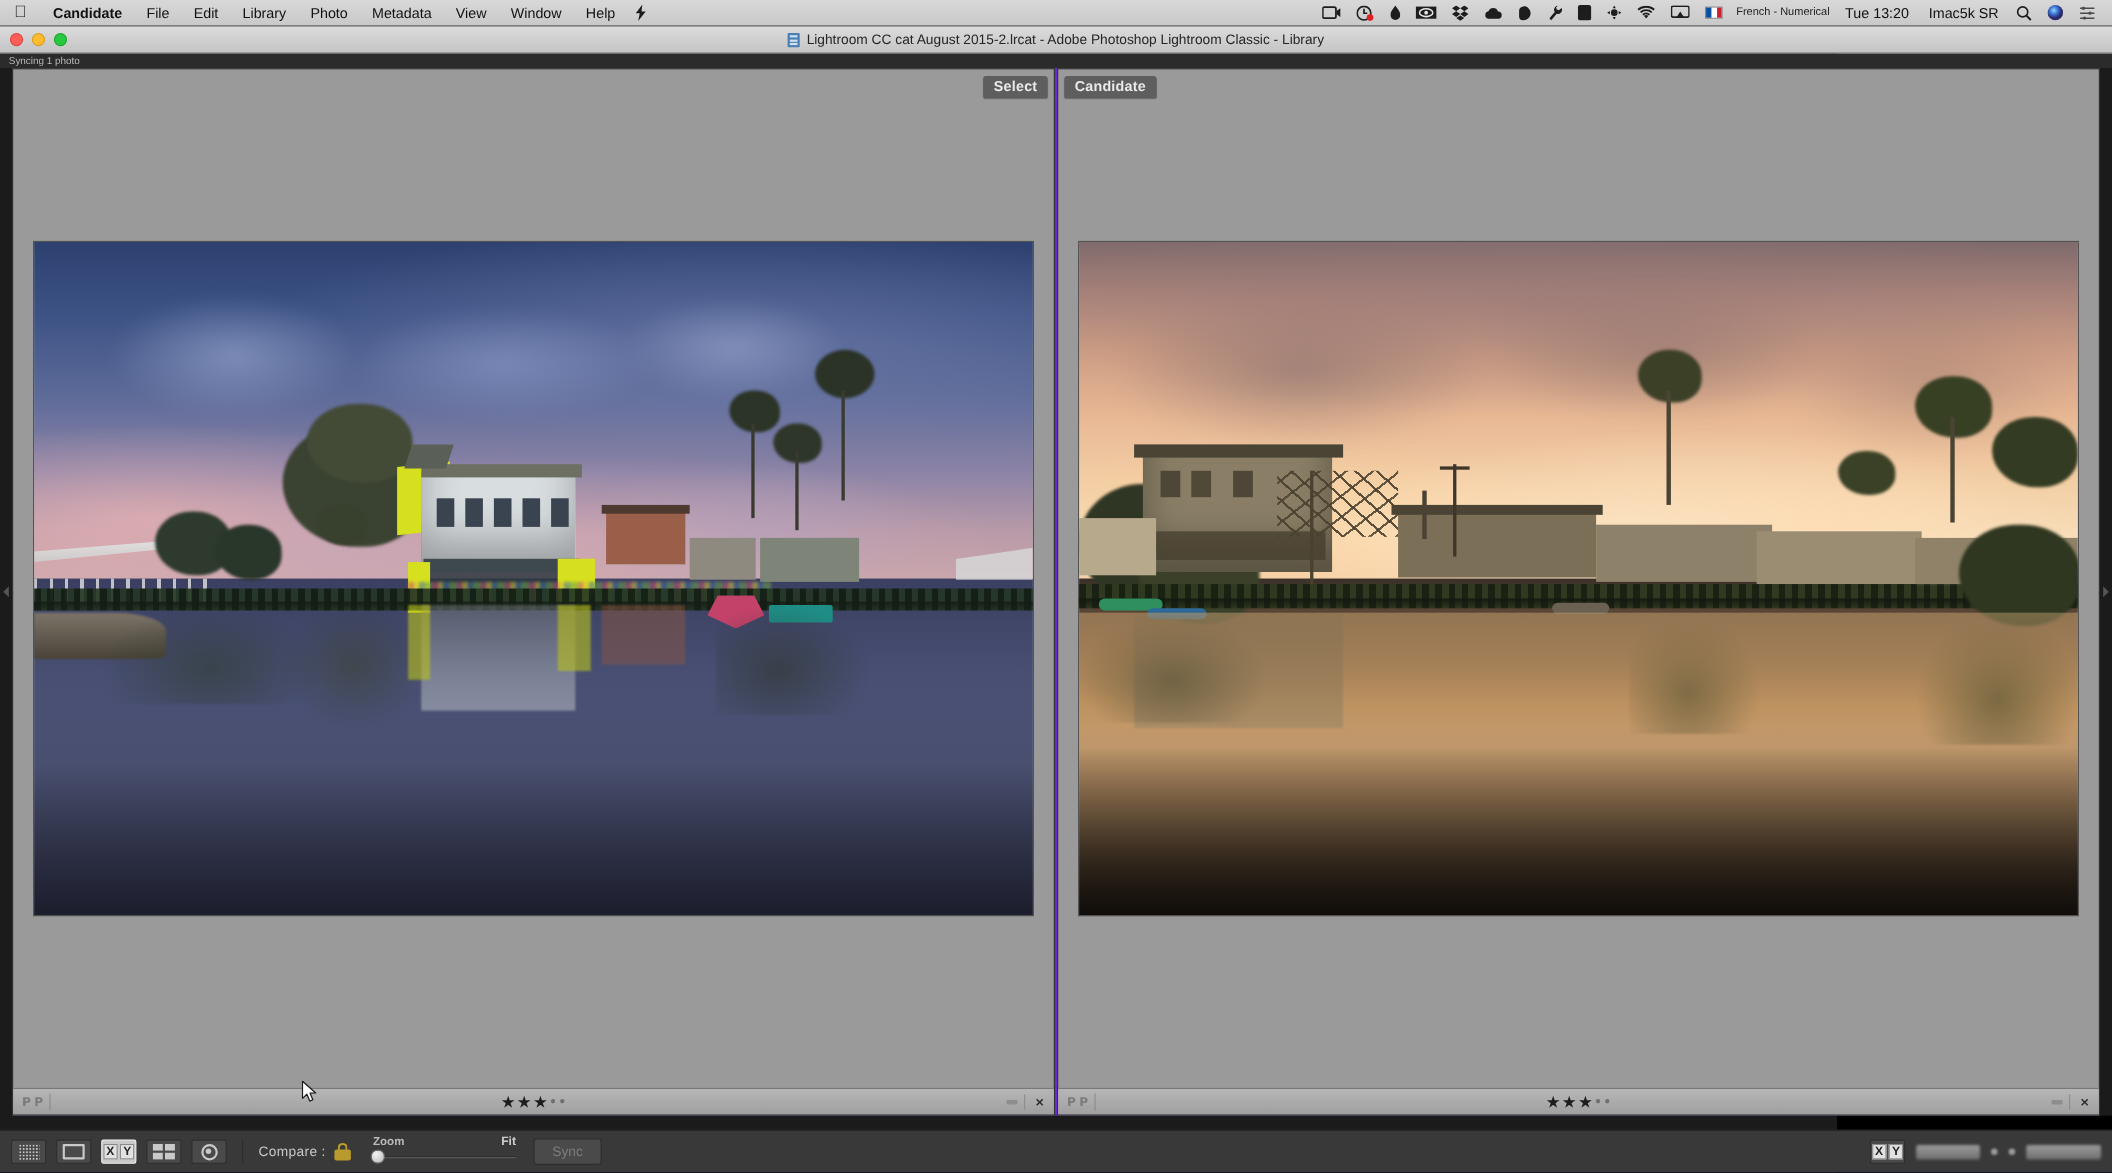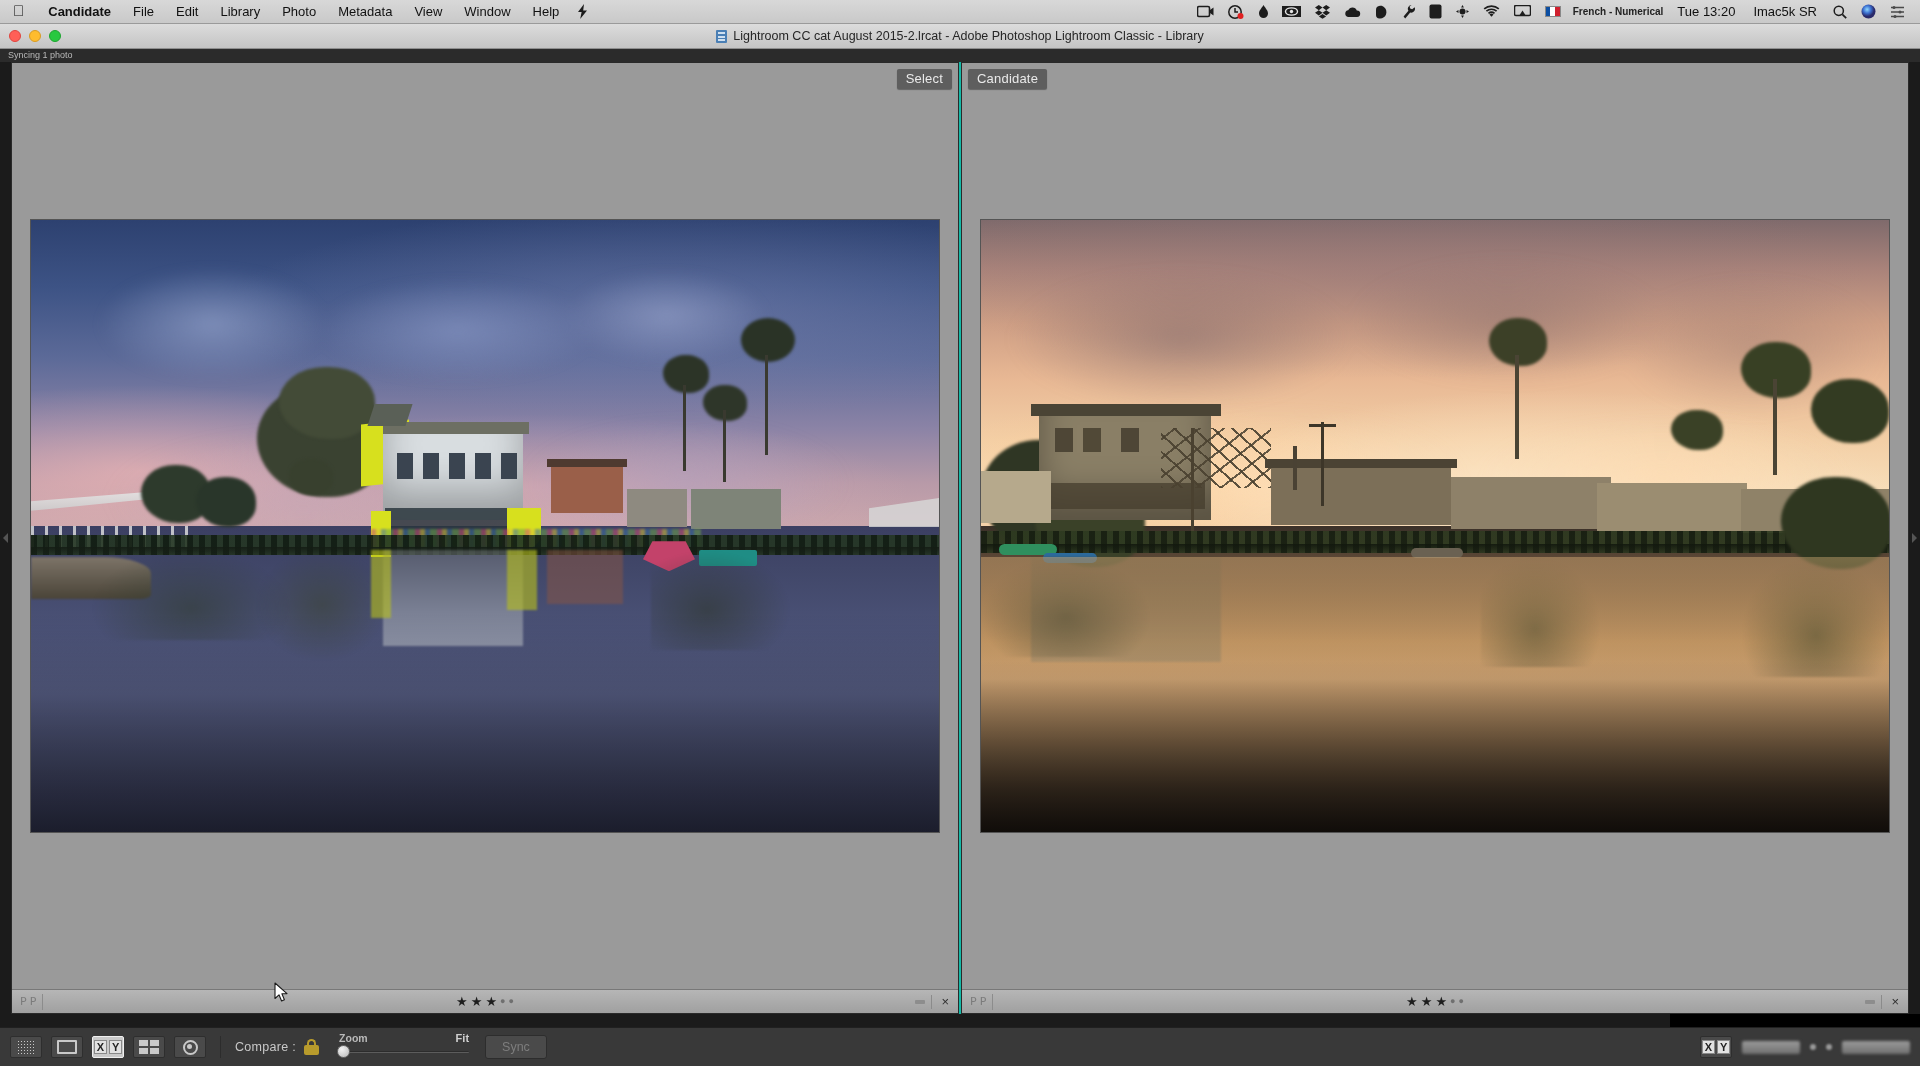--- a/index.html
+++ b/index.html
@@ -19,21 +19,21 @@
     display:flex; align-items:center; color:#111; font-size:13px;
   }
   .mb-left{ display:flex; align-items:center; height:100%; }
   .mb-apple{ padding:0 13px; font-size:15px; line-height:1; position:relative; top:-1px;}
   .mb-item{ padding:0 11px; height:100%; display:flex; align-items:center; white-space:nowrap;}
   .mb-item.app-name{ font-weight:bold; }
   .mb-spacer{ flex:1 1 auto; }
   .mb-right{ display:flex; align-items:center; height:100%; padding-right:8px; }
   .mb-icon{ padding:0 7px; display:flex; align-items:center; height:100%; }
   .mb-text{ padding:0 9px; font-size:13px; white-space:nowrap; }
-  .mb-text.small{ font-size:10px; padding:0 5px; color:#222;font-weight:bold; }
+  .mb-text.small{ font-size:10px; padding:0 5px; color:#222; }
   .flagicon{ width:16px; height:11px; display:inline-block; position:relative; border:1px solid #888;}
   .flagicon i{ position:absolute; top:0; bottom:0; width:33.33%; display:block;}
   .flagicon i:nth-child(1){ left:0; background:#0b4ea2;}
   .flagicon i:nth-child(2){ left:33.33%; background:#fff;}
   .flagicon i:nth-child(3){ left:66.66%; background:#d0202e;}
 
   
   .titlebar{
     position:absolute; left:0; top:24px; width:1920px; height:25px;
     background:linear-gradient(#dcdcdc,#c4c4c4);
@@ -83,21 +83,21 @@
   .arrow-tri{ width:0;height:0; }
   .panel-arrow.left .arrow-tri{
     border-top:5px solid transparent; border-bottom:5px solid transparent; border-right:5px solid #555;
   }
   .panel-arrow.right .arrow-tri{
     border-top:5px solid transparent; border-bottom:5px solid transparent; border-left:5px solid #555;
   }
 
   .compare-area{
     position:absolute; left:11px; right:11px; top:0; bottom:0;
-    display:flex; background:#14b8a6;
+    display:flex; background:#6d28d9;font-weight:bold;
   }
   .pane{
     position:relative; flex:1 1 50%;
     background:#9a9a9a;
     display:flex; flex-direction:column;
     border:1px solid #2a2a2a;
   }
   .pane.left{ margin-right:2px; }
   .pane-stage{
     position:relative; flex:1 1 auto; display:flex; align-items:center; justify-content:center;

